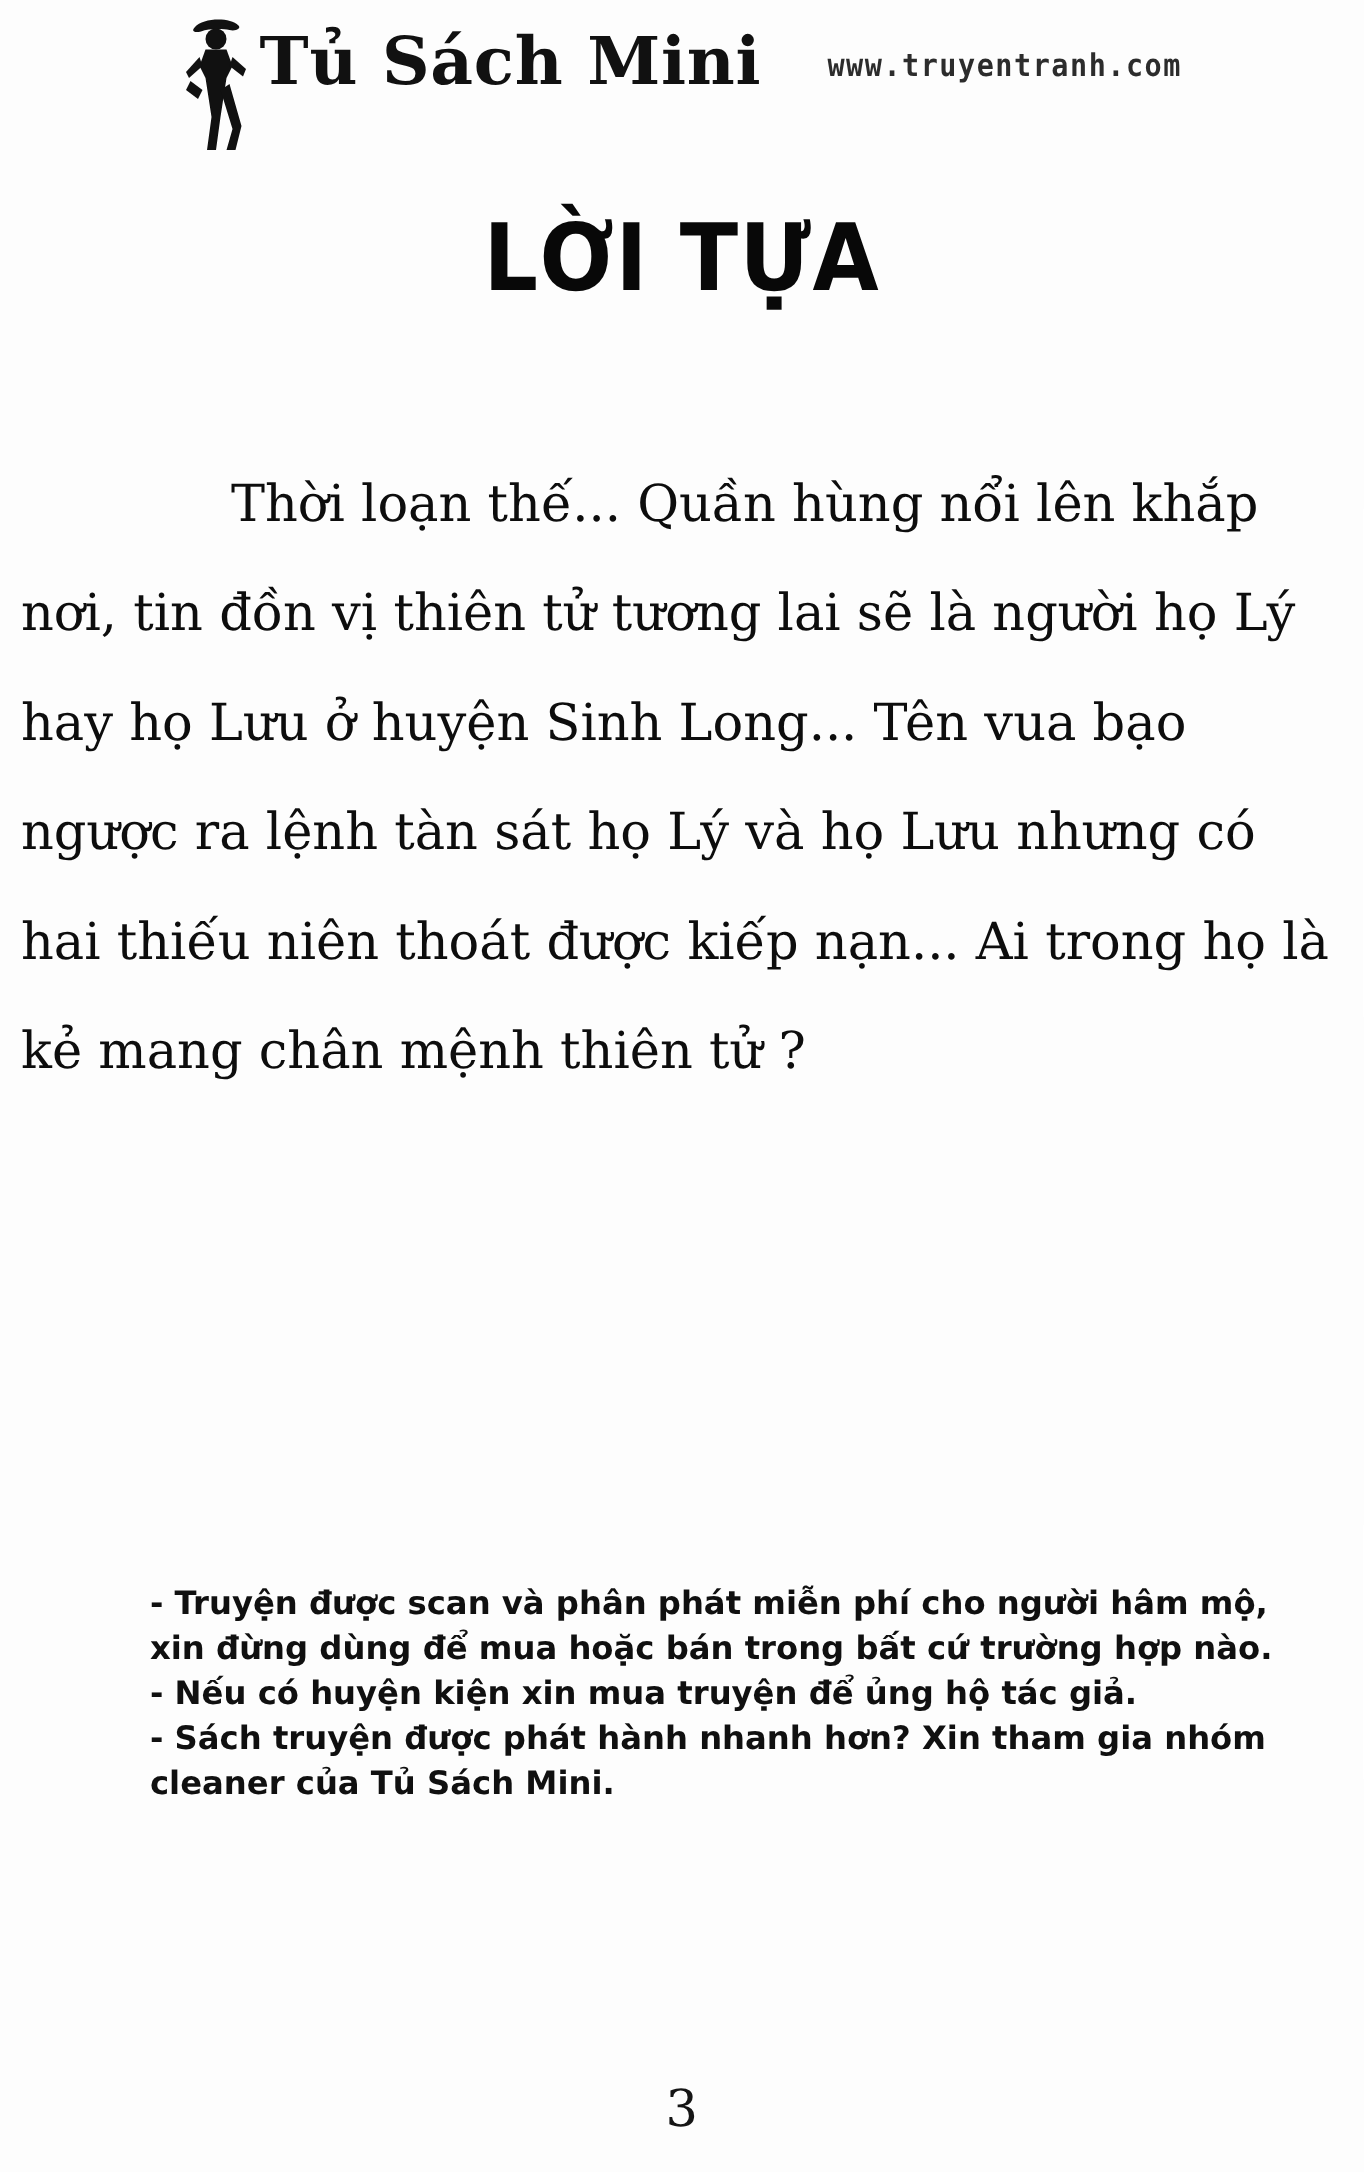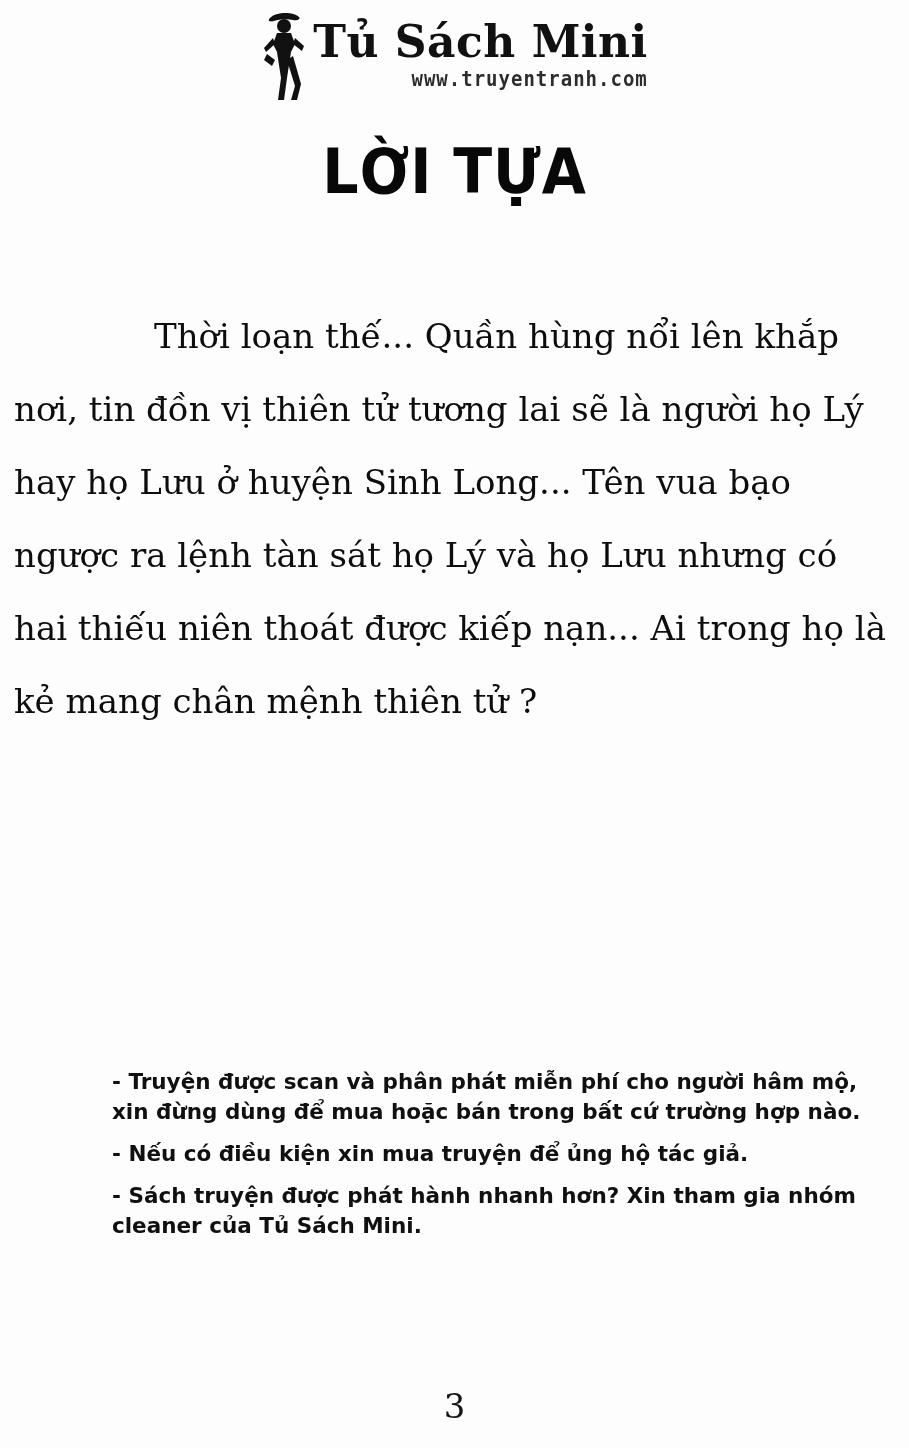--- a/index.html
+++ b/index.html
@@ -38,23 +38,24 @@
   }
   .logo-mark {
     width: 46px;
     height: 96px;
     position: relative;
     flex: 0 0 auto;
   }
   .logo-mark svg { display: block; }
   .logo-text-wrap {
     display: flex;
-    flex-direction: column;
-    align-items: flex-end;
+    flex-direction: row;
+    align-items: center;
     padding-top: 12px;
+    gap: 44px;
   }
   .logo-title {
     font-family: "DejaVu Serif", serif;
     font-weight: 700;
     font-size: 44px;
     line-height: 1.0;
     letter-spacing: 0.5px;
     color: #111;
     white-space: nowrap;
   }
@@ -117,21 +118,21 @@
     top: 1055px;
     left: 100px;
     width: 775px;
     font-family: "DejaVu Sans", sans-serif;
     font-weight: 700;
     font-size: 21.5px;
     line-height: 30px;
     color: #101010;
   }
   .notes p {
-    margin: 12px;
+    margin: 0;
   }
 
   
   .page-number {
     position: absolute;
     bottom: 22px;
     left: 0;
     width: 100%;
     text-align: center;
     font-family: "DejaVu Serif", serif;
@@ -168,19 +169,19 @@
   </div>
 
   <div class="doc-heading">LỜI TỰA</div>
 
   <div class="body-text">
     <p><span class="indent"></span><span>Thời loạn thế... Quần hùng nổi lên khắp nơi, tin đồn vị thiên tử tương lai sẽ là người họ Lý hay họ Lưu ở huyện Sinh Long... Tên vua bạo ngược ra lệnh tàn sát họ Lý và họ Lưu nhưng có hai thiếu niên thoát được kiếp nạn... Ai trong họ là kẻ mang chân mệnh thiên tử ?</span></p>
   </div>
 
   <div class="notes">
     <p>- Truyện được scan và phân phát miễn phí cho người hâm mộ, xin đừng dùng để mua hoặc bán trong bất cứ trường hợp nào.</p>
-    <p>- Nếu có điều kiện xin mua truyện để ủng hộ tác giả.</p>
+    <p>- Nếu có huyện kiện xin mua truyện để ủng hộ tác giả.</p>
     <p>- Sách truyện được phát hành nhanh hơn? Xin tham gia nhóm cleaner của Tủ Sách Mini.</p>
   </div>
 
   <div class="page-number">3</div>
 
 </div>
 
 </body></html>

